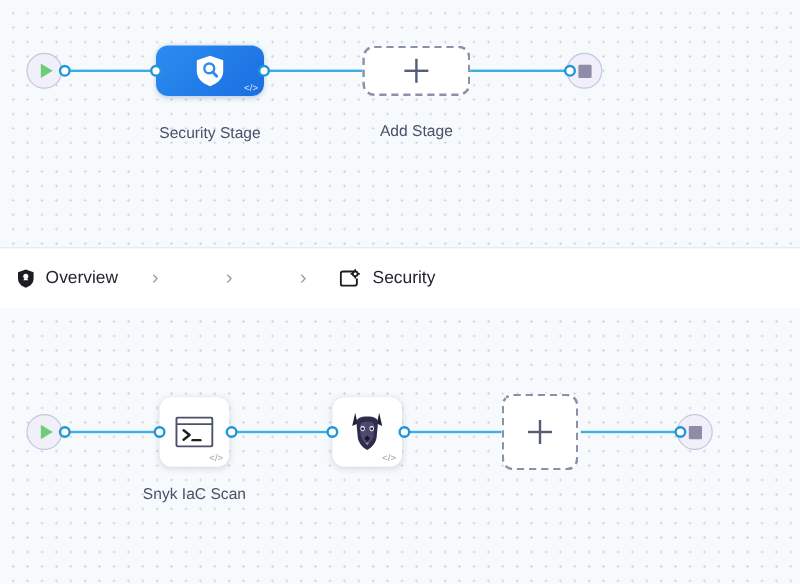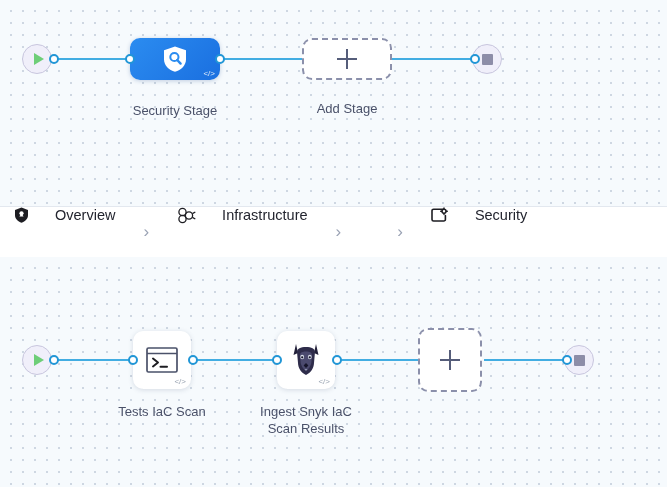--- a/index.html
+++ b/index.html
@@ -166,22 +166,22 @@
     height: 51px;
     background: #ffffff;
     border-top: 1px solid #e3e8ef;
     box-sizing: border-box;
     display: flex;
     align-items: center;
     padding-left: 14px;
   }
   .tab {
     display: flex;
-    align-items: flex-start;
-    gap: 26px;
+    align-items: center;
+    gap: 9px;
     height: 51px;
     box-sizing: border-box;
     position: relative;
     cursor: pointer;
   }
   .tab .tab-label {
     font-size: 14.5px;
     color: #23252f;
     white-space: nowrap;
   }
@@ -249,32 +249,20 @@
           <path d="M7.5 0.6 L14 2.9 V8.1 C14 12 11.2 14.6 7.5 15.8 C3.8 14.6 1 12 1 8.1 V2.9 Z" fill="#1d1d22"></path>
           <circle cx="7.5" cy="6.3" r="2.1" fill="#ffffff"></circle>
           <path d="M7.5 6.3 L9.6 9.6 L5.4 9.6 Z" fill="#ffffff"></path>
         </svg>
       </span>
       <span class="tab-label">Overview</span>
     </div>
 
     <span class="chev">›</span>
 
-    <div class="tab">
-      <span class="tab-icon">
-        <svg width="19" height="17" viewBox="0 0 19 17">
-          <circle cx="5.5" cy="5" r="3.6" fill="none" stroke="#1d1d22" stroke-width="1.3"></circle>
-          <circle cx="5.5" cy="12" r="3.6" fill="none" stroke="#1d1d22" stroke-width="1.3"></circle>
-          <circle cx="12" cy="8.5" r="3.6" fill="none" stroke="#1d1d22" stroke-width="1.3"></circle>
-          <path d="M15.4 6.6 L18.3 5.0" stroke="#1d1d22" stroke-width="1.3" fill="none"></path>
-          <path d="M15.4 10.4 L18.3 12.0" stroke="#1d1d22" stroke-width="1.3" fill="none"></path>
-        </svg>
-      </span>
-      <span class="tab-label">Infrastructure</span>
-    </div>
 
     <span class="chev">›</span>
 
 
     <span class="chev">›</span>
 
     <div class="tab">
       <span class="tab-icon">
         <svg width="18" height="17" viewBox="0 0 18 17">
           <path d="M12.5 2.2 H2.6 A1.6 1.6 0 0 0 1 3.8 V12.4 A1.6 1.6 0 0 0 2.6 14 H12.8 A1.6 1.6 0 0 0 14.4 12.4 V8.6" fill="none" stroke="#1d1d22" stroke-width="1.6" stroke-linecap="round"></path>
@@ -307,41 +295,39 @@
       <svg width="32" height="26" viewBox="0 0 32 26">
         <rect x="1" y="1" width="30" height="24" rx="1.5" fill="#ffffff" stroke="#4a5169" stroke-width="1.7"></rect>
         <line x1="1" y1="6.5" x2="31" y2="6.5" stroke="#4a5169" stroke-width="1.5"></line>
         <path d="M7 11.5 L12 15.5 L7 19.5" fill="none" stroke="#1d1d22" stroke-width="2" stroke-linecap="round" stroke-linejoin="round"></path>
         <line x1="14.5" y1="19.8" x2="21" y2="19.8" stroke="#1d1d22" stroke-width="2" stroke-linecap="round"></line>
       </svg>
       <span class="code-mark">&lt;/&gt;</span>
     </div>
     <div class="port" style="left:128px; top:98px;"></div>
     <div class="port" style="left:188px; top:98px;"></div>
-    <div class="node-label" style="left:82px; top:146px; width:160px;">Tests IaC Scan</div>
+    <div class="node-label" style="left:82px; top:146px; width:160px;">Snyk IaC Scan</div>
 
     <div class="step-node" style="left:277px; top:74px;">
       <svg width="30" height="34" viewBox="0 0 30 34">
         <path d="M5 1 L2.5 12 L7 10 Z" fill="#23213a"></path>
         <path d="M25 1 L27.5 12 L23 10 Z" fill="#23213a"></path>
         <path d="M6 9 C6 5.5 9.5 4 15 4 C20.5 4 24 5.5 24 9 L23 20 C23 25 19.5 30 15 32 C10.5 30 7 25 7 20 Z" fill="#2e2c4a"></path>
         <path d="M9 12 C9 9.5 11.5 8.5 15 8.5 C18.5 8.5 21 9.5 21 12 L20.5 18 C20.5 22 18 26 15 27.5 C12 26 9.5 22 9.5 18 Z" fill="#4b4a6e"></path>
         <ellipse cx="11.2" cy="14" rx="1.9" ry="2.3" fill="#d8dde8"></ellipse>
         <ellipse cx="18.8" cy="14" rx="1.9" ry="2.3" fill="#d8dde8"></ellipse>
         <circle cx="11.2" cy="14.3" r="1.1" fill="#16152a"></circle>
         <circle cx="18.8" cy="14.3" r="1.1" fill="#16152a"></circle>
         <path d="M15 20 L12.6 22.5 L15 25 L17.4 22.5 Z" fill="#16152a"></path>
         <path d="M13.4 26 L15 28 L16.6 26 Z" fill="#8f93ad"></path>
       </svg>
       <span class="code-mark">&lt;/&gt;</span>
     </div>
     <div class="port" style="left:272px; top:98px;"></div>
     <div class="port" style="left:332px; top:98px;"></div>
-    <div class="node-label" style="left:226px; top:146px; width:160px;">Ingest Snyk IaC
-Scan Results</div>
 
     <div class="add-node add-step" style="left:418px; top:71px;">
       <div class="plus"></div>
     </div>
 
     <div class="port" style="left:562px; top:98px;"></div>
     <div class="terminal" style="left:564px; top:88px;">
       <div class="stop-sq"></div>
     </div>
   </div>

